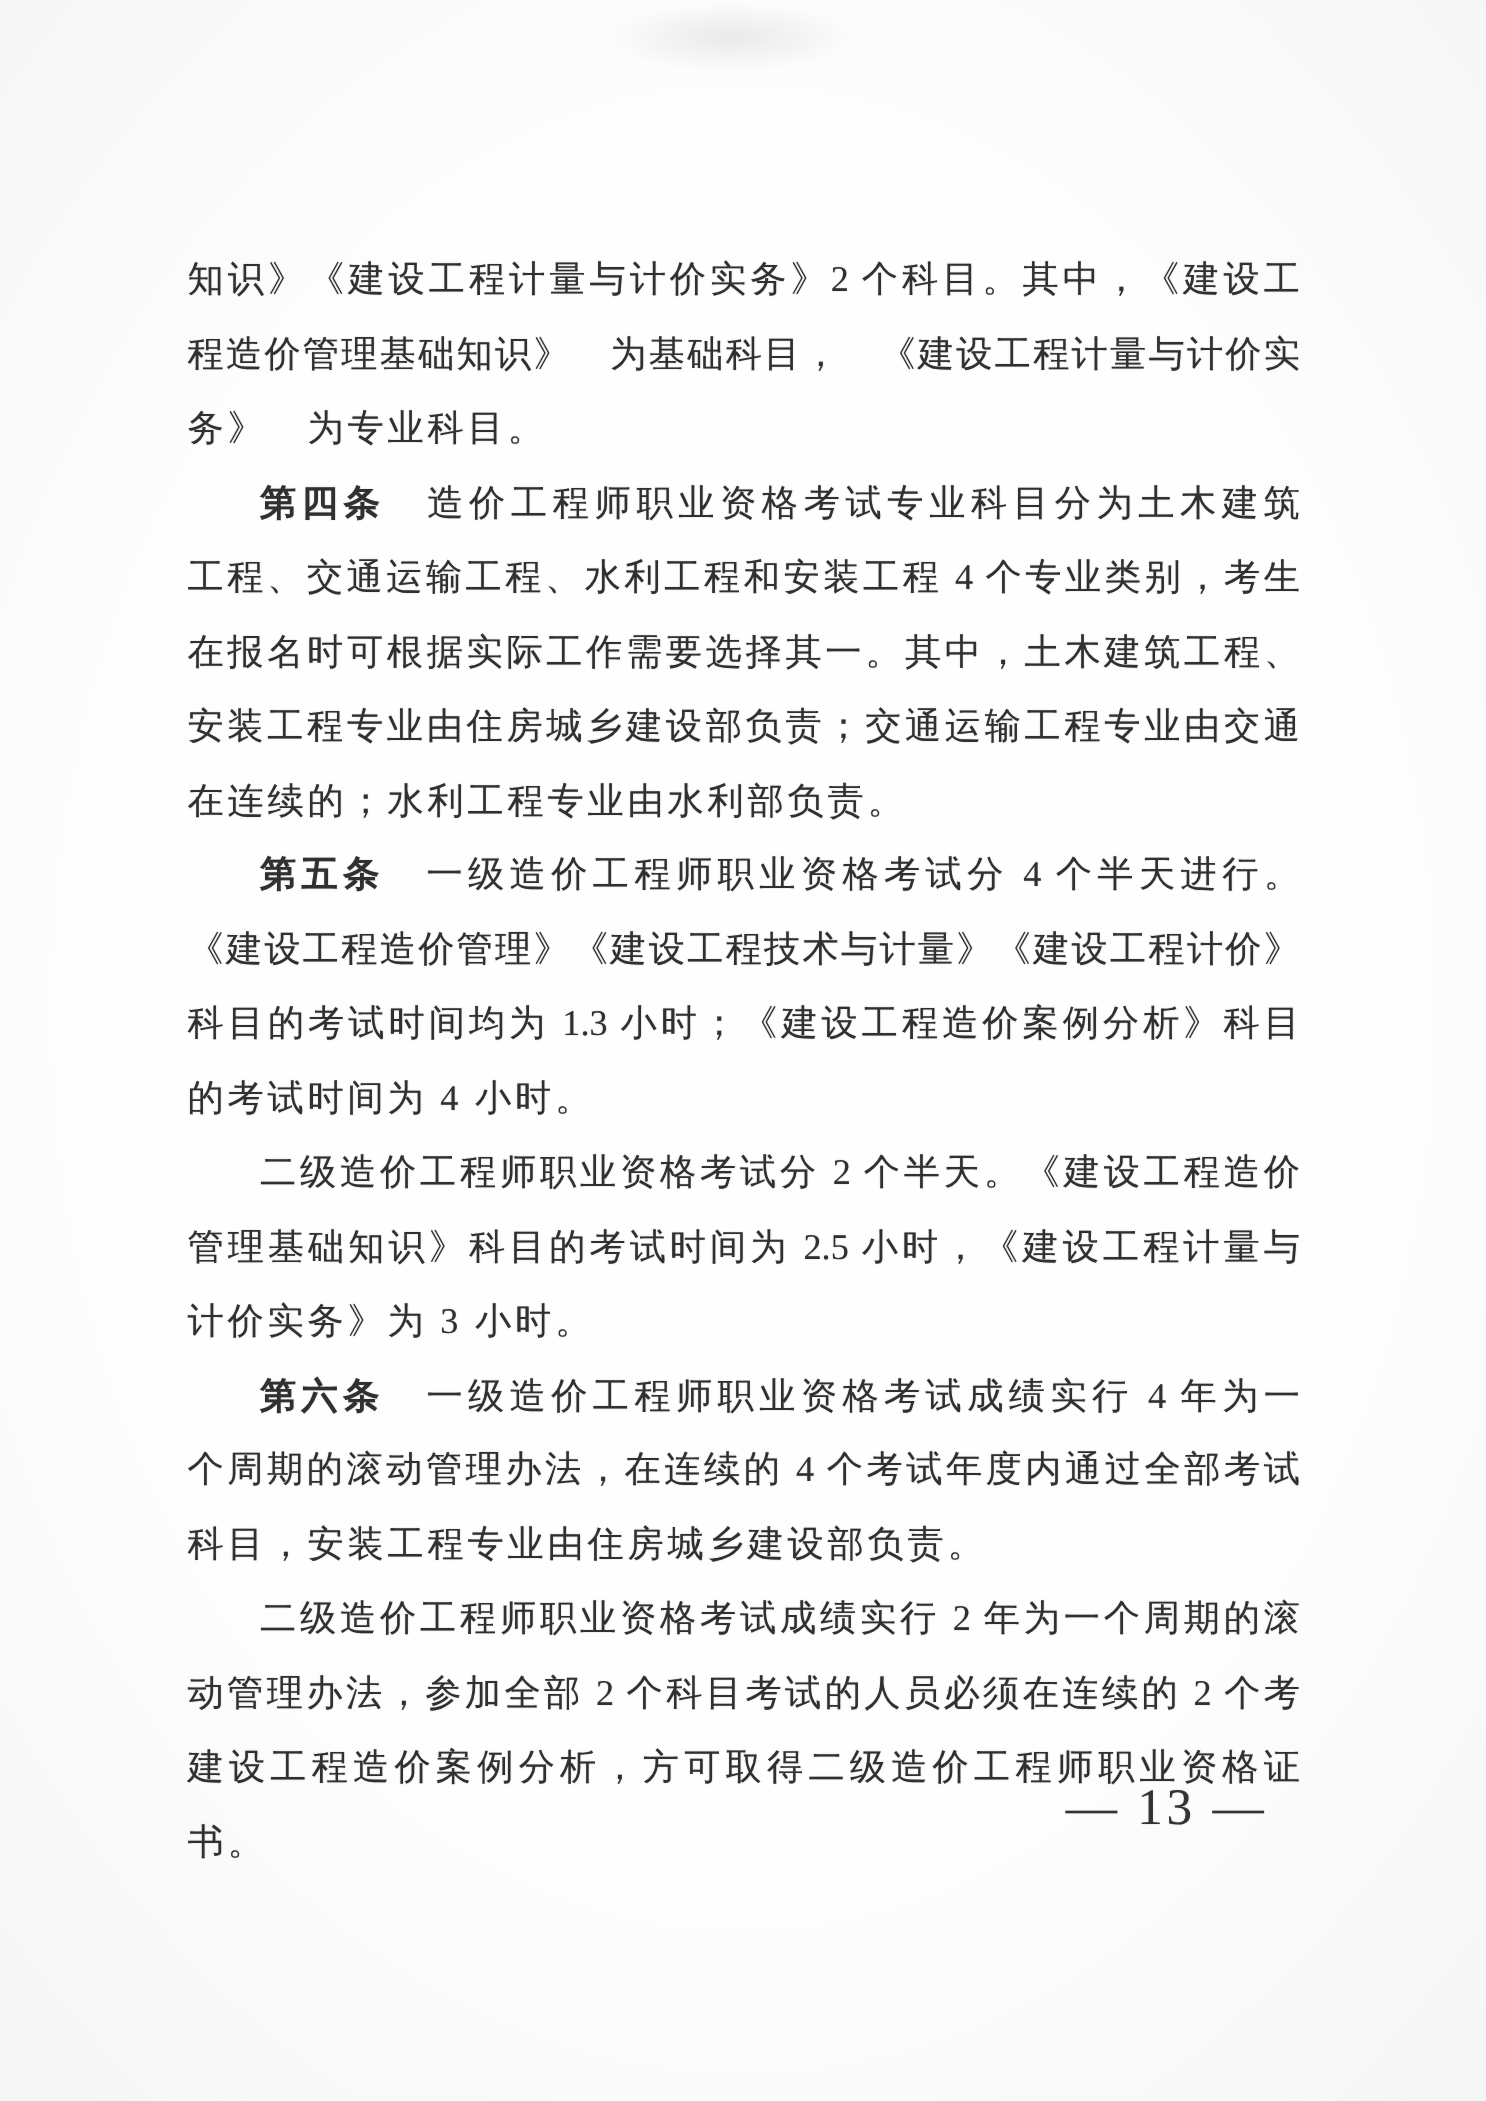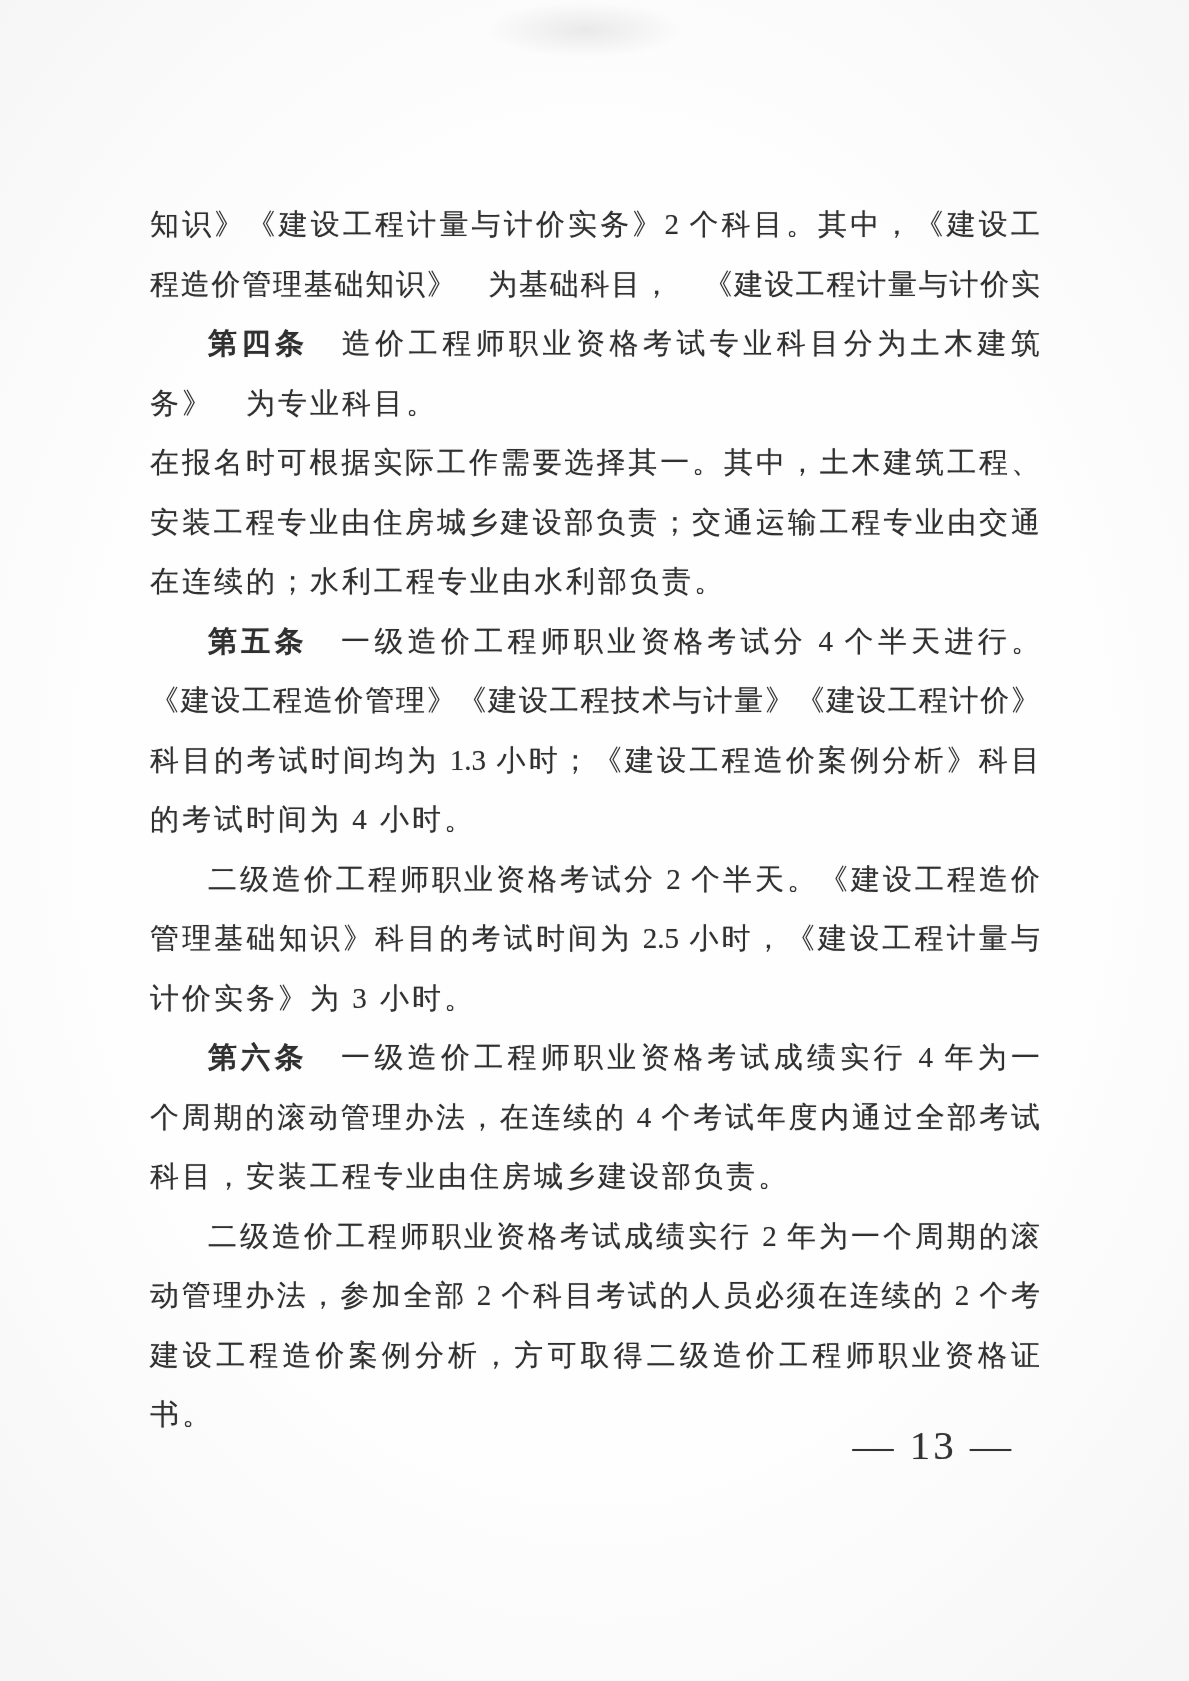--- a/index.html
+++ b/index.html
@@ -65,23 +65,24 @@
   }
 </style>
 </head>
 <body>
 
 <div class="page">
   <div class="text-block">
 
     <div class="line fill">知识》《建设工程计量与计价实务》2 个科目。其中，《建设工</div>
     <div class="line fill">程造价管理基础知识》　为基础科目，　《建设工程计量与计价实</div>
+    <div class="line end">务》　为专业科目。</div>
+
     <div class="line fill indent"><span class="term">第四条</span><span>　造价工程师职业资格考试专业科目分为土木建筑</span></div>
-
-    <div class="line end">务》　为专业科目。</div>
+    <div class="line fill">工程、交通运输工程、水利工程和安装工程 4 个专业类别，考生</div>
     <div class="line fill">在报名时可根据实际工作需要选择其一。其中，土木建筑工程、</div>
     <div class="line fill">安装工程专业由住房城乡建设部负责；交通运输工程专业由交通</div>
     <div class="line end">在连续的；水利工程专业由水利部负责。</div>
 
     <div class="line fill indent"><span class="term">第五条</span><span>　一级造价工程师职业资格考试分 4 个半天进行。</span></div>
     <div class="line fill">《建设工程造价管理》《建设工程技术与计量》《建设工程计价》</div>
     <div class="line fill">科目的考试时间均为 1.3 小时；《建设工程造价案例分析》科目</div>
     <div class="line end">的考试时间为 4 小时。</div>
 
     <div class="line fill indent">二级造价工程师职业资格考试分 2 个半天。《建设工程造价</div>

